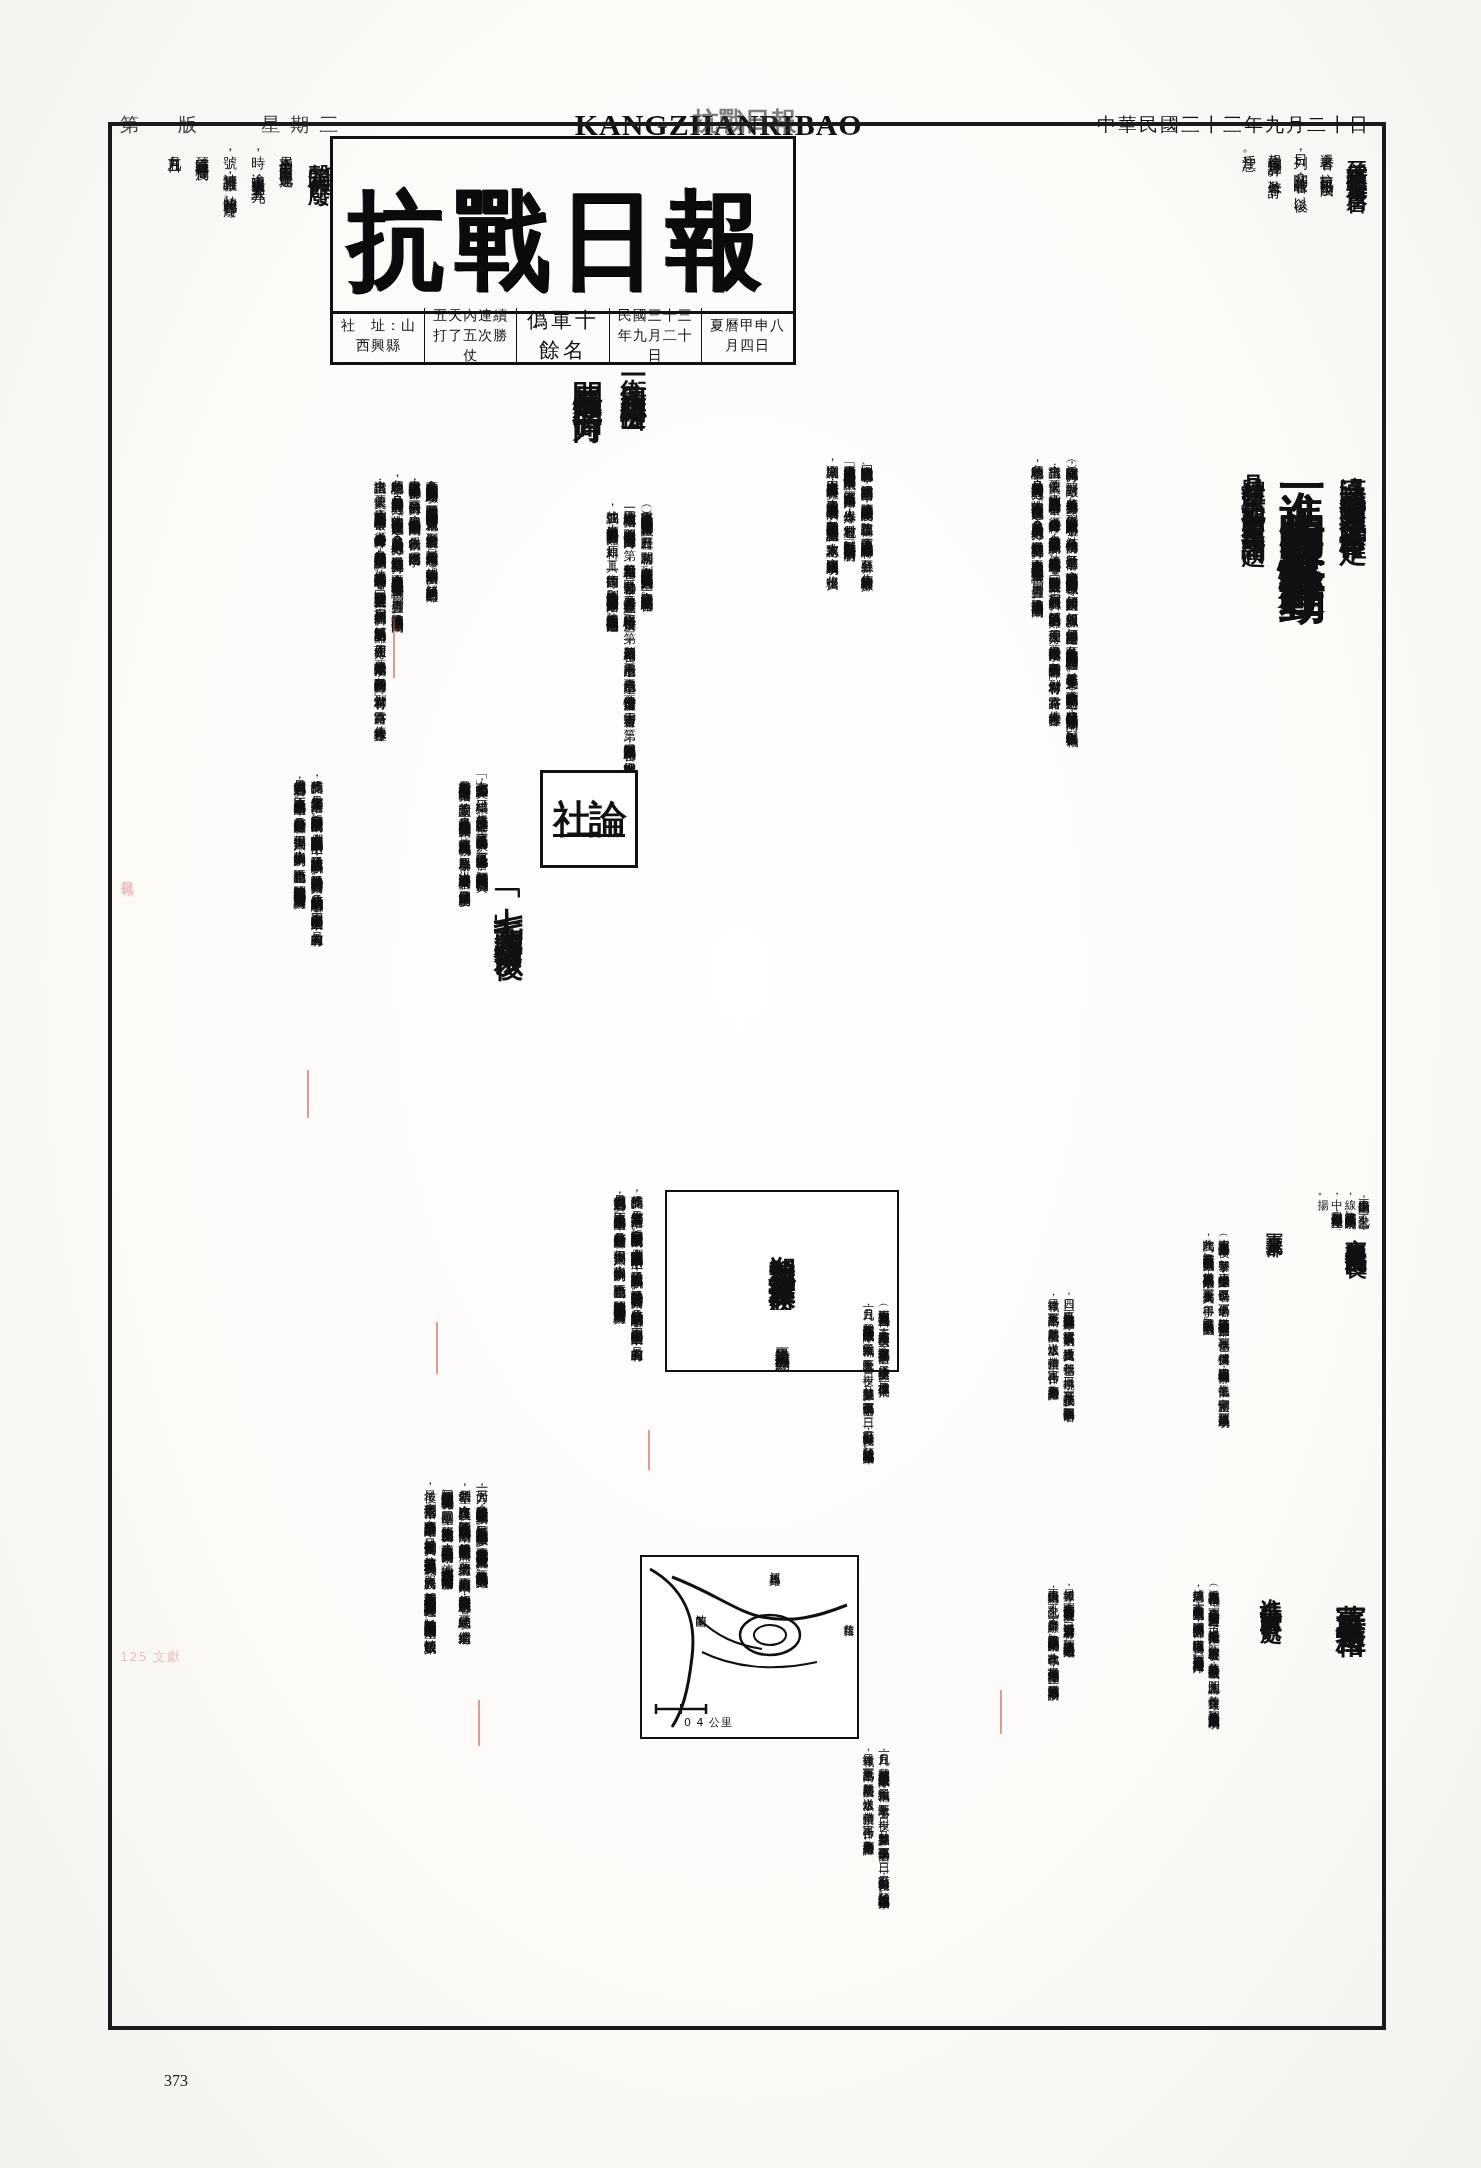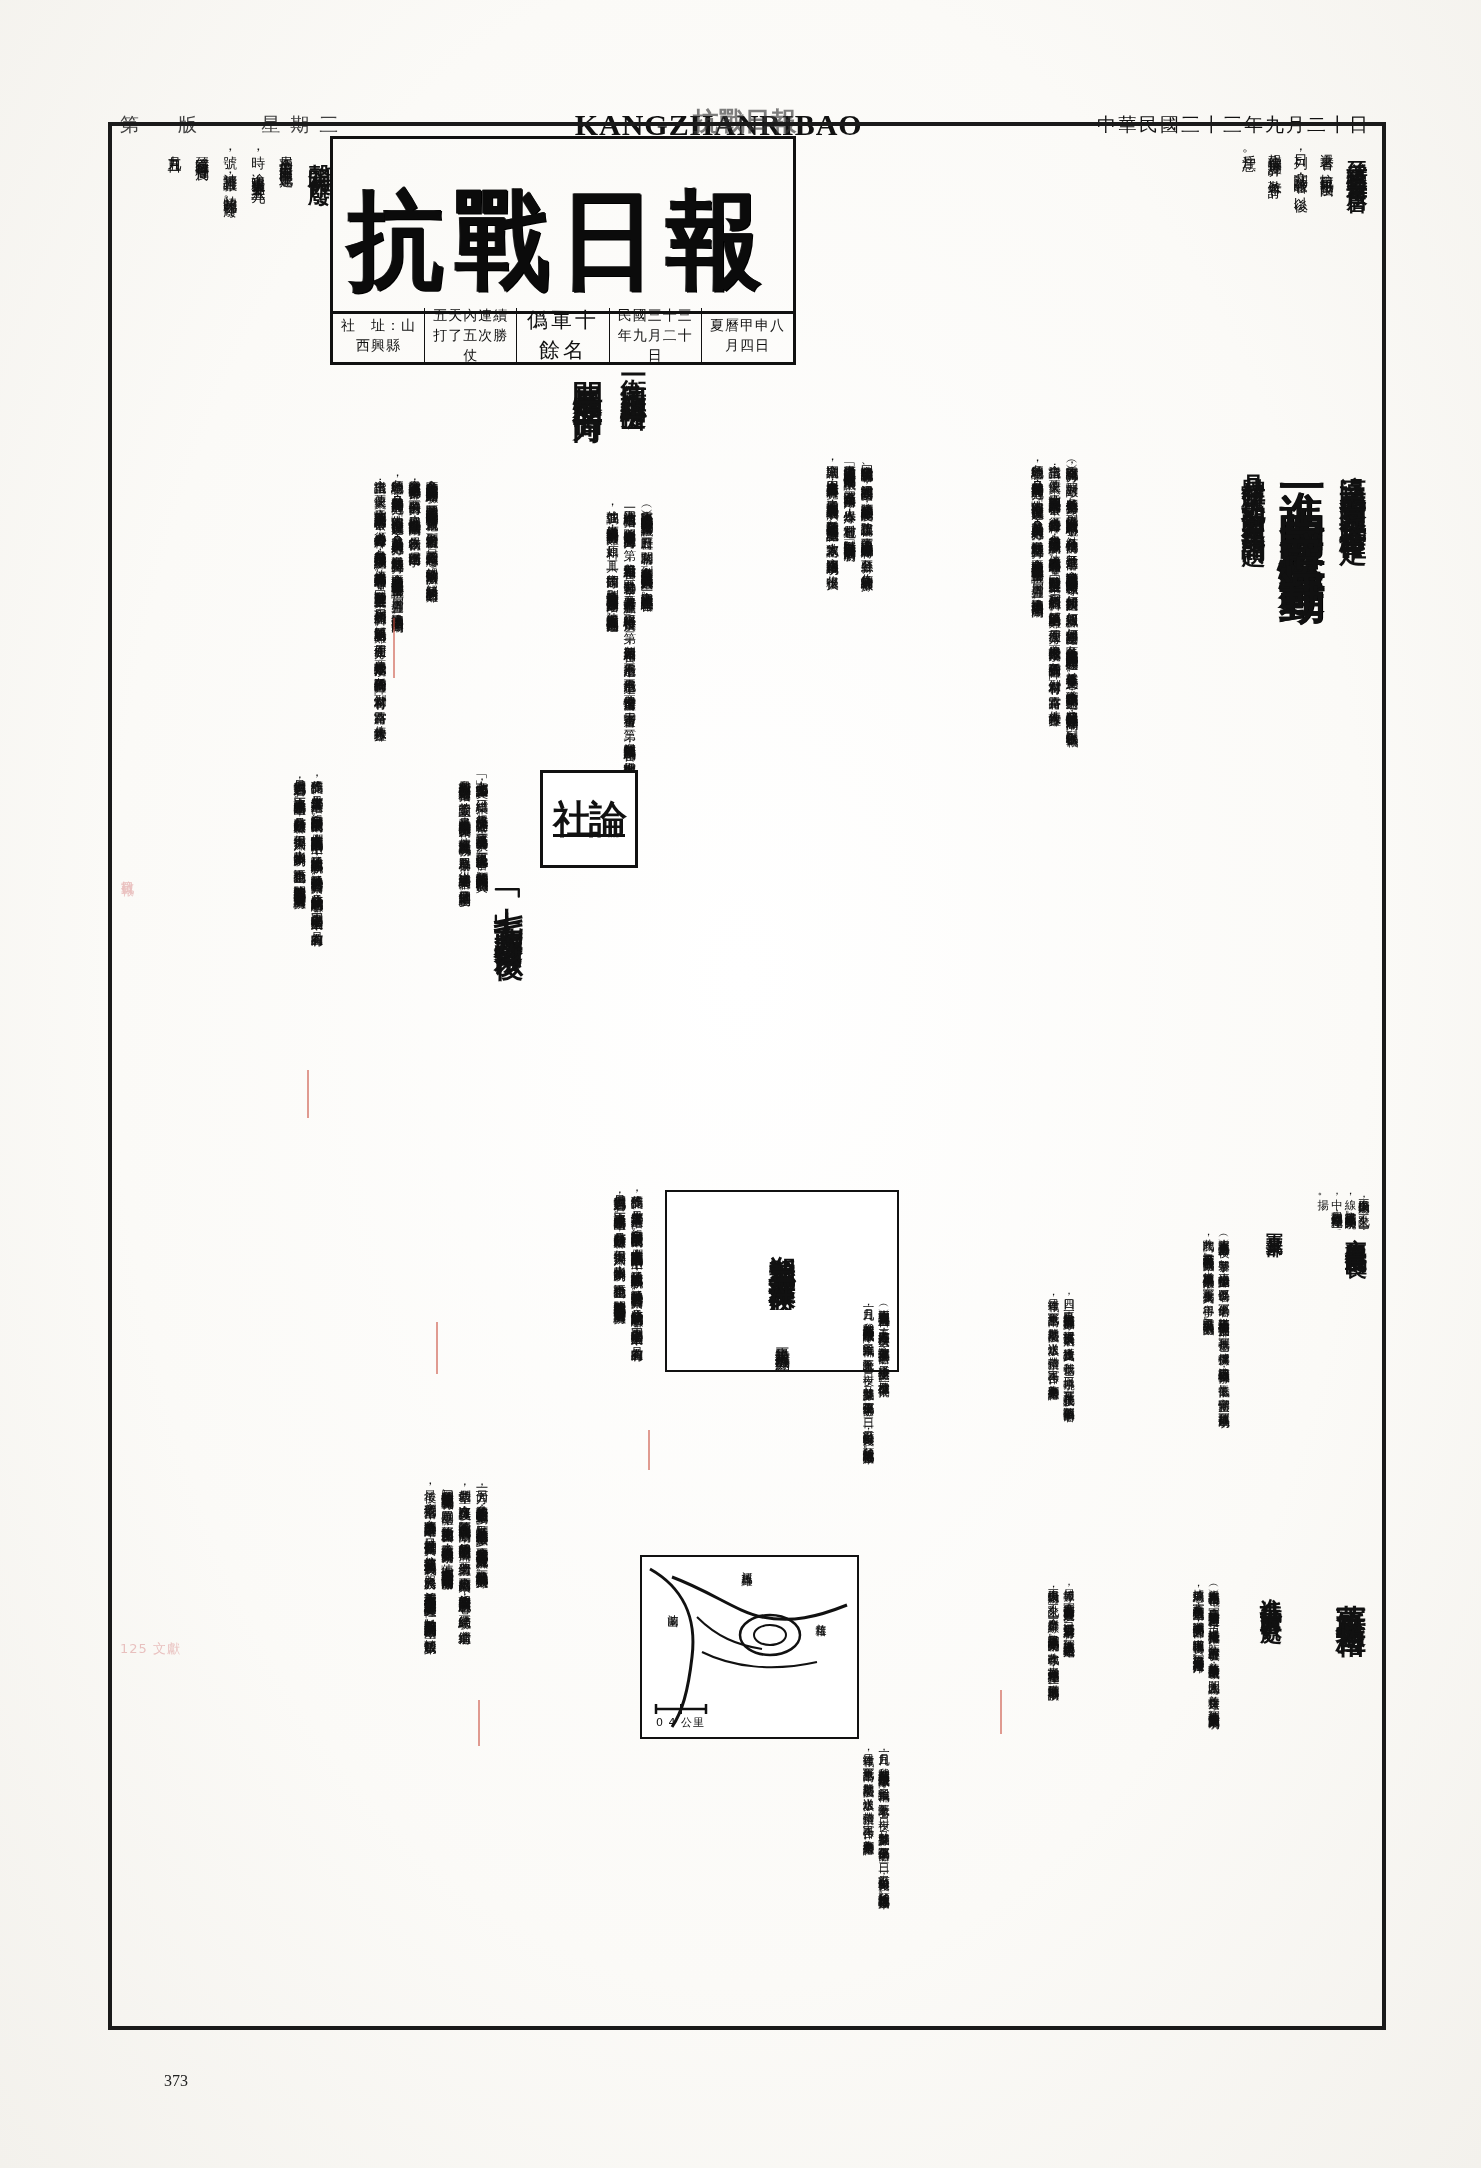--- a/index.html
+++ b/index.html
@@ -307,20 +307,21 @@
     position: absolute;
     left: 640px; top: 1555px;
     width: 215px; height: 180px;
     border: 2px solid #111;
     background: #fff;
   }
   .map-label {
     position: absolute;
     font-size: 11px;
     letter-spacing: 1px;
+    margin-left: 28px;
   }
   .map-v {
     writing-mode: vertical-rl;
     text-orientation: upright;
   }
 
   
   .page-num {
     position: absolute;
     left: 152px; top: 2072px;
@@ -333,21 +334,21 @@
   
   .wm {
     position: absolute;
     color: #d98a8a;
     opacity: .5;
     font-size: 13px;
     letter-spacing: 1px;
     writing-mode: vertical-rl;
     pointer-events: none;
   }
-  .wm.h { writing-mode: horizontal-tb; }
+  .wm.h { writing-mode: horizontal-tb; margin-top: 8px; }
 
   
   .redline {
     position: absolute;
     background: #c94b3b;
     opacity: .55;
     height: 2px;
   }
 </style>
 </head>

